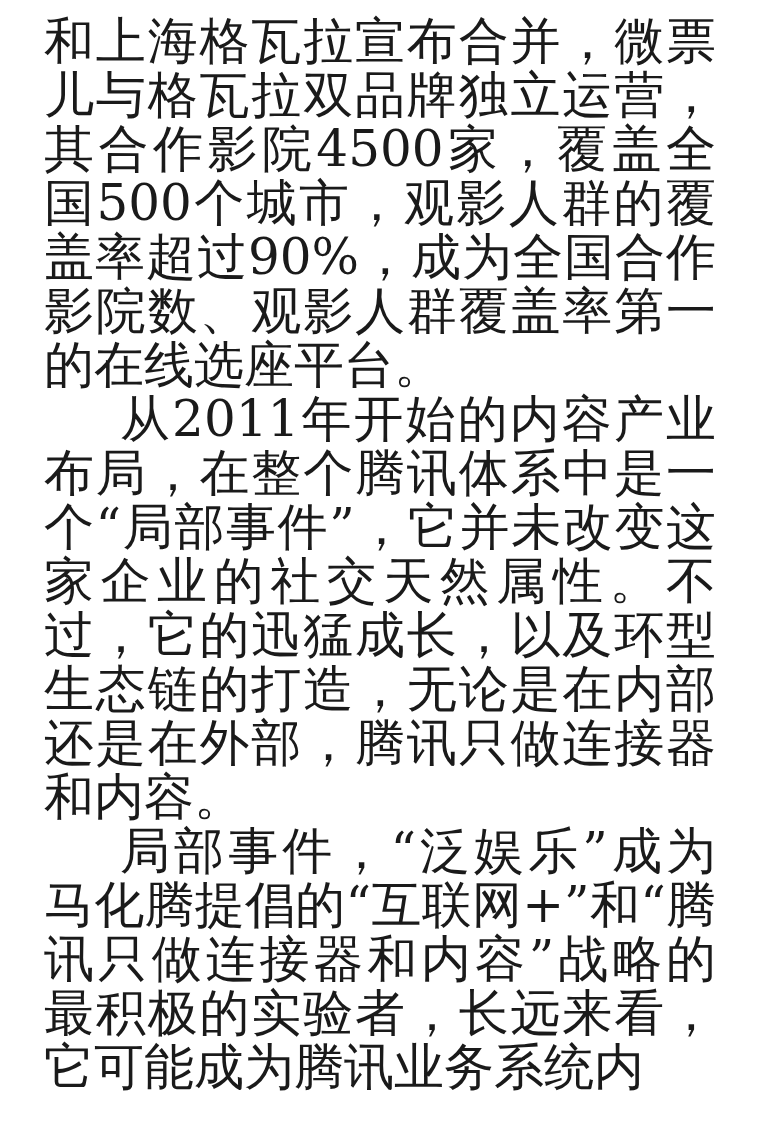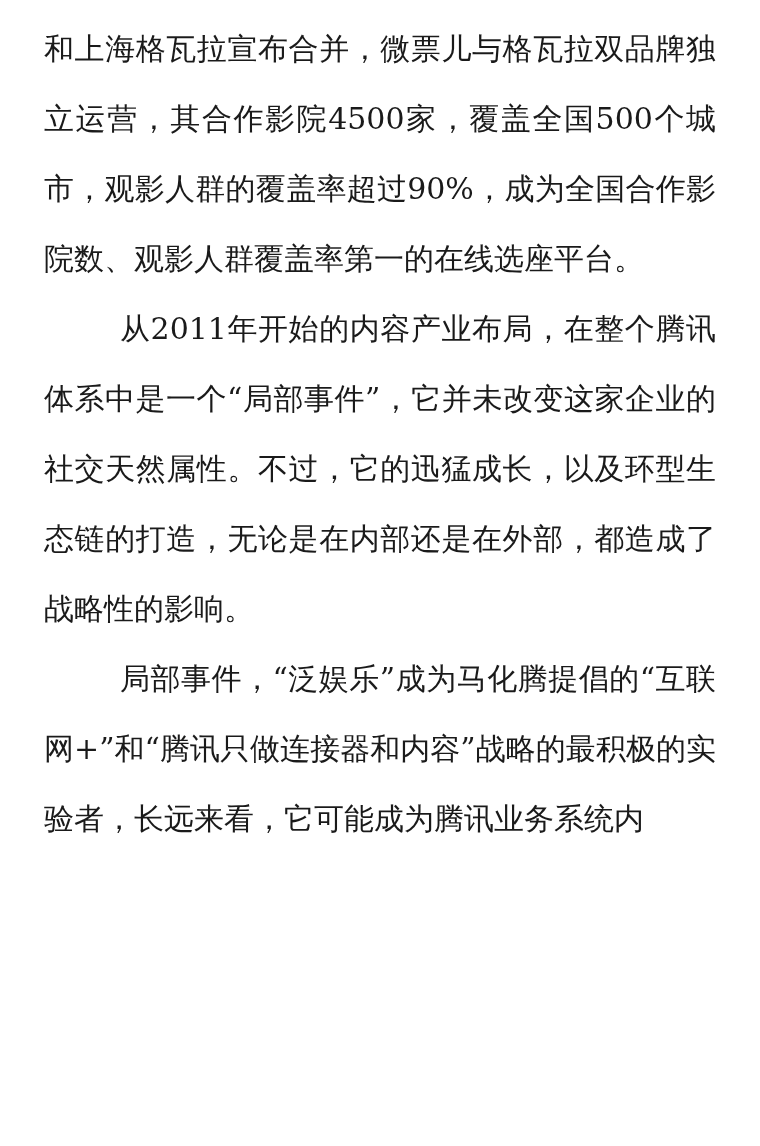--- a/index.html
+++ b/index.html
@@ -15,33 +15,33 @@
   }
   .page {
     width: 760px;
     height: 1146px;
     box-sizing: border-box;
     padding: 14px 44px 0 44px;
     background: #ffffff;
   }
   .para {
     font-family: "DejaVu Serif", serif;
-    font-size: 30px;
-    line-height: 70px;
+    font-size: 50px;
+    line-height: 54px;
     color: #1a1a1a;
     text-align: justify;
     text-justify: inter-ideograph;
     letter-spacing: 0px;
     margin: 0;
     word-break: break-all;
   }
   .para.indent {
     text-indent: 76px;
   }
 </style>
 </head>
 <body>
 
 <div class="page">
   <p class="para">和上海格瓦拉宣布合并，微票儿与格瓦拉双品牌独立运营，其合作影院4500家，覆盖全国500个城市，观影人群的覆盖率超过90%，成为全国合作影院数、观影人群覆盖率第一的在线选座平台。</p>
-  <p class="para indent">从2011年开始的内容产业布局，在整个腾讯体系中是一个“局部事件”，它并未改变这家企业的社交天然属性。不过，它的迅猛成长，以及环型生态链的打造，无论是在内部还是在外部，都造成了战略性的影响。</p>
+  <p class="para indent">从2011年开始的内容产业布局，在整个腾讯体系中是一个“局部事件”，它并未改变这家企业的社交天然属性。不过，它的迅猛成长，以及环型生态链的打造，无论是在内部还是在外部，腾讯只做连接器和内容。</p>
   <p class="para indent">局部事件，“泛娱乐”成为马化腾提倡的“互联网+”和“腾讯只做连接器和内容”战略的最积极的实验者，长远来看，它可能成为腾讯业务系统内</p>
 </div>
 
 </body></html>

